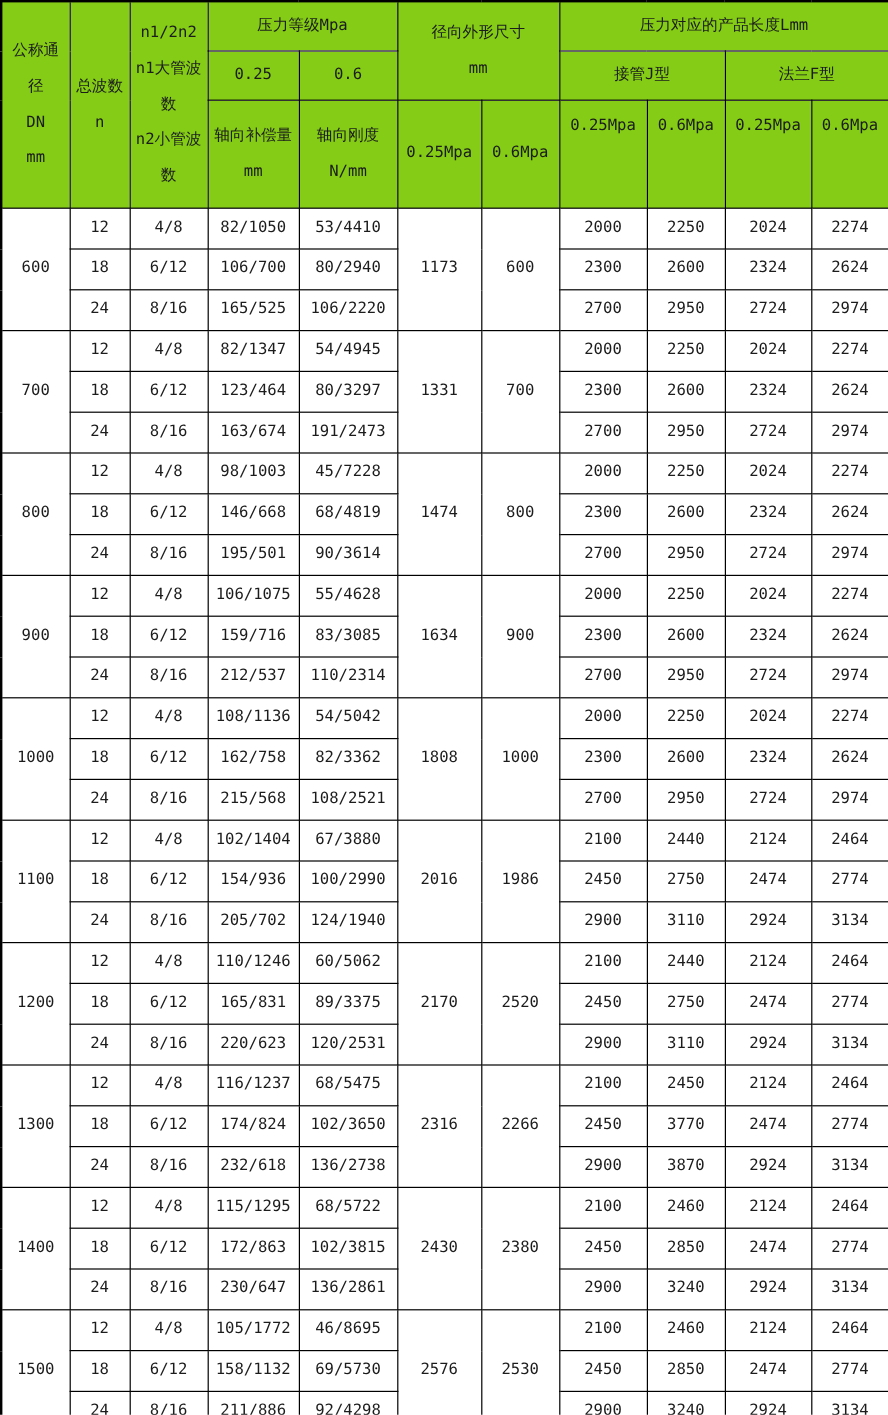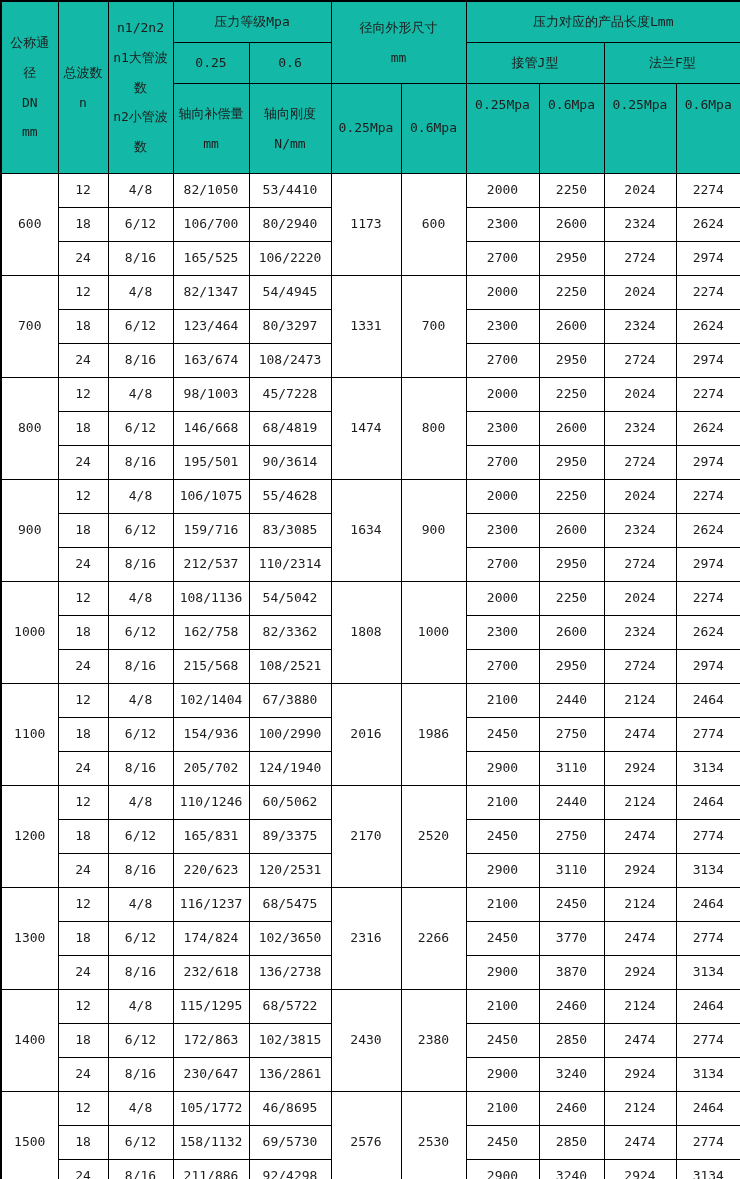--- a/index.html
+++ b/index.html
@@ -14,21 +14,21 @@
     border:2px solid #000;
   }
   table.spec th, table.spec td{
     border:1px solid #000;
     text-align:center;
     vertical-align:middle;
     padding:0;
     overflow:hidden;
   }
   table.spec thead th{
-    background:#14b8a6;
+    background:#84cc16;
     font-weight:normal;
     white-space:pre-line;
     line-height:2.3;
   }
   table.spec thead tr.hr1 th{height:40px;}
   table.spec thead tr.hr2 th{height:40px;}
   table.spec thead tr.hr3 th{height:76px;}
   table.spec thead th.tight{line-height:1.25;text-align:center;}
   table.spec thead th.toppad{vertical-align:top;padding-top:13px;line-height:1.2;}
   table.spec tbody td{
@@ -146,21 +146,21 @@
           <td>80/3297</td>
           <td>2300</td>
           <td>2600</td>
           <td>2324</td>
           <td>2624</td>
         </tr>
         <tr>
           <td>24</td>
           <td>8/16</td>
           <td>163/674</td>
-          <td>108/2473</td>
+          <td>191/2473</td>
           <td>2700</td>
           <td>2950</td>
           <td>2724</td>
           <td>2974</td>
         </tr>
         <tr>
           <td rowspan="3">800</td>
           <td>12</td>
           <td>4/8</td>
           <td>98/1003</td>

